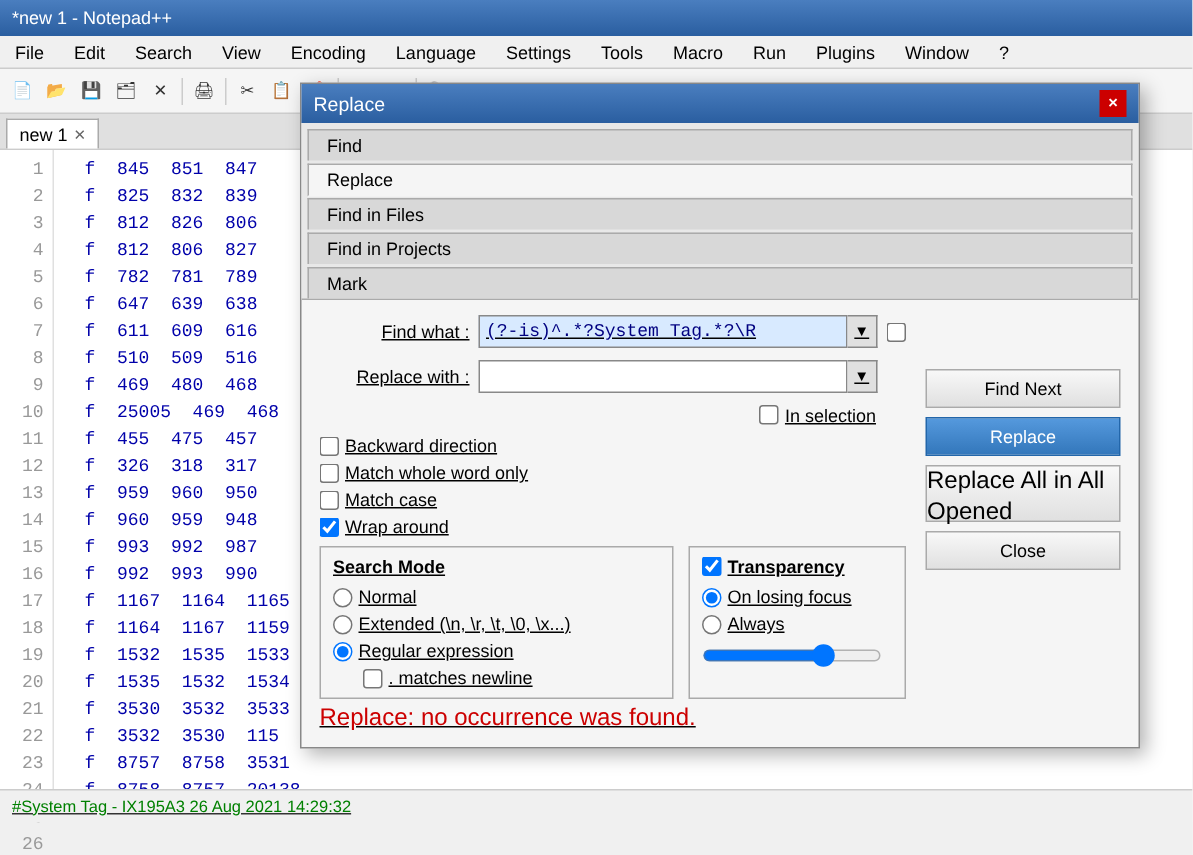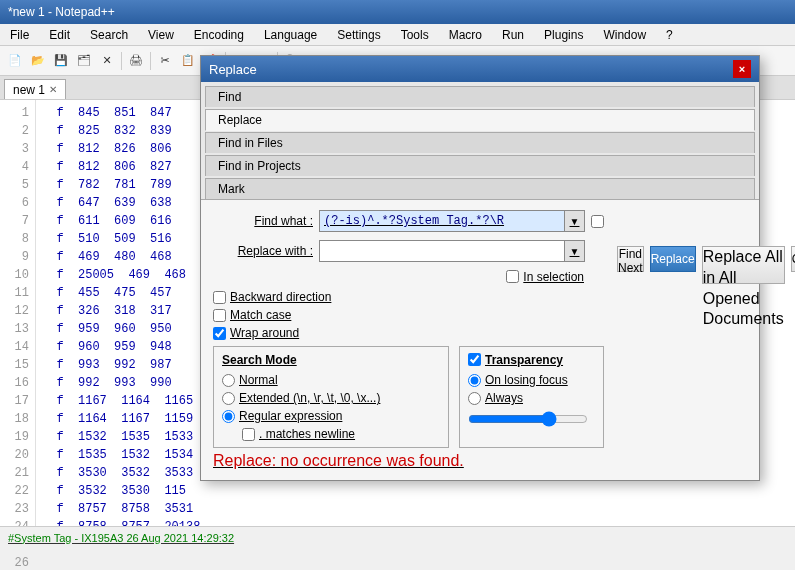--- a/index.html
+++ b/index.html
@@ -249,20 +249,21 @@
       padding-right: 20px;
     }
 
     
     .buttons-panel {
       position: absolute;
       right: 12px;
       top: 46px;
       width: 130px;
       display: flex;
+      flex-direction: column;
       gap: 6px;
     }
     .action-btn {
       width: 130px;
       height: 26px;
       border: 1px solid #aaa;
       background: linear-gradient(to bottom, #f8f8f8, #e0e0e0);
       cursor: pointer;
       font-size: 12px;
       text-align: center;
@@ -517,20 +518,24 @@
         <span>In selection</span>
       </div>
 
       <div class="options-panel">
         <div class="check-row">
           <input type="checkbox" style="">
           <span>Backward direction</span>
         </div>
         <div class="check-row">
           <input type="checkbox" style="">
+          <span>Match whole word only</span>
+        </div>
+        <div class="check-row">
+          <input type="checkbox" style="">
           <span>Match case</span>
         </div>
         <div class="check-row">
           <input type="checkbox" checked="" style="">
           <span>Wrap around</span>
         </div>
       </div>
 
       <div class="lower-section">
 

